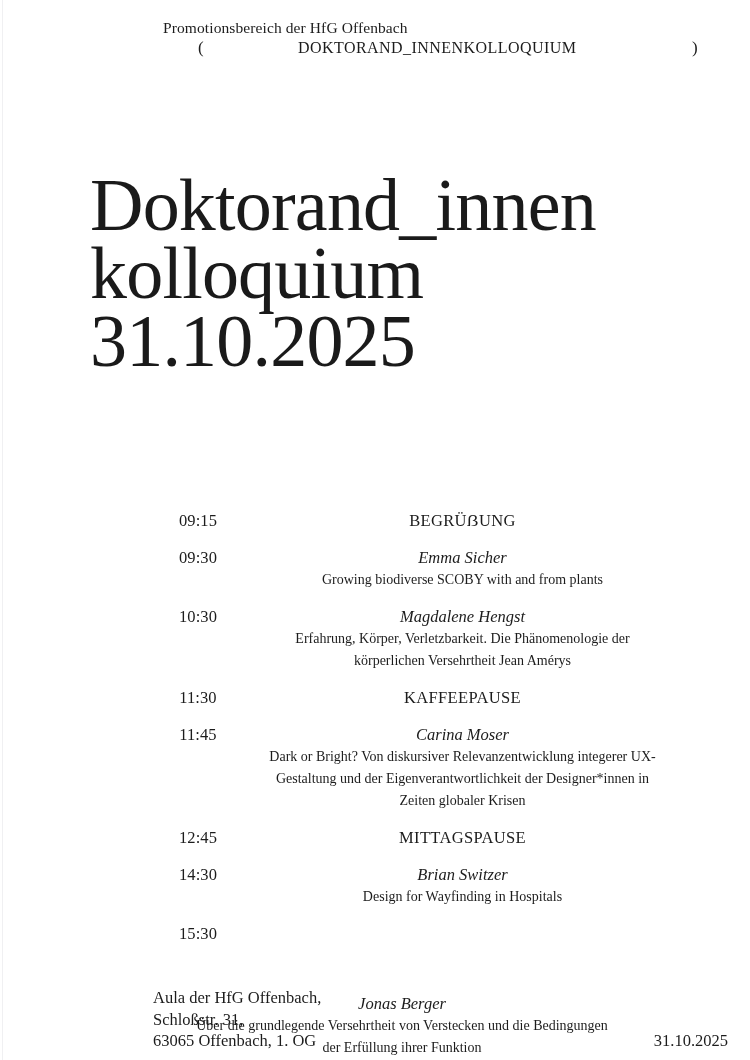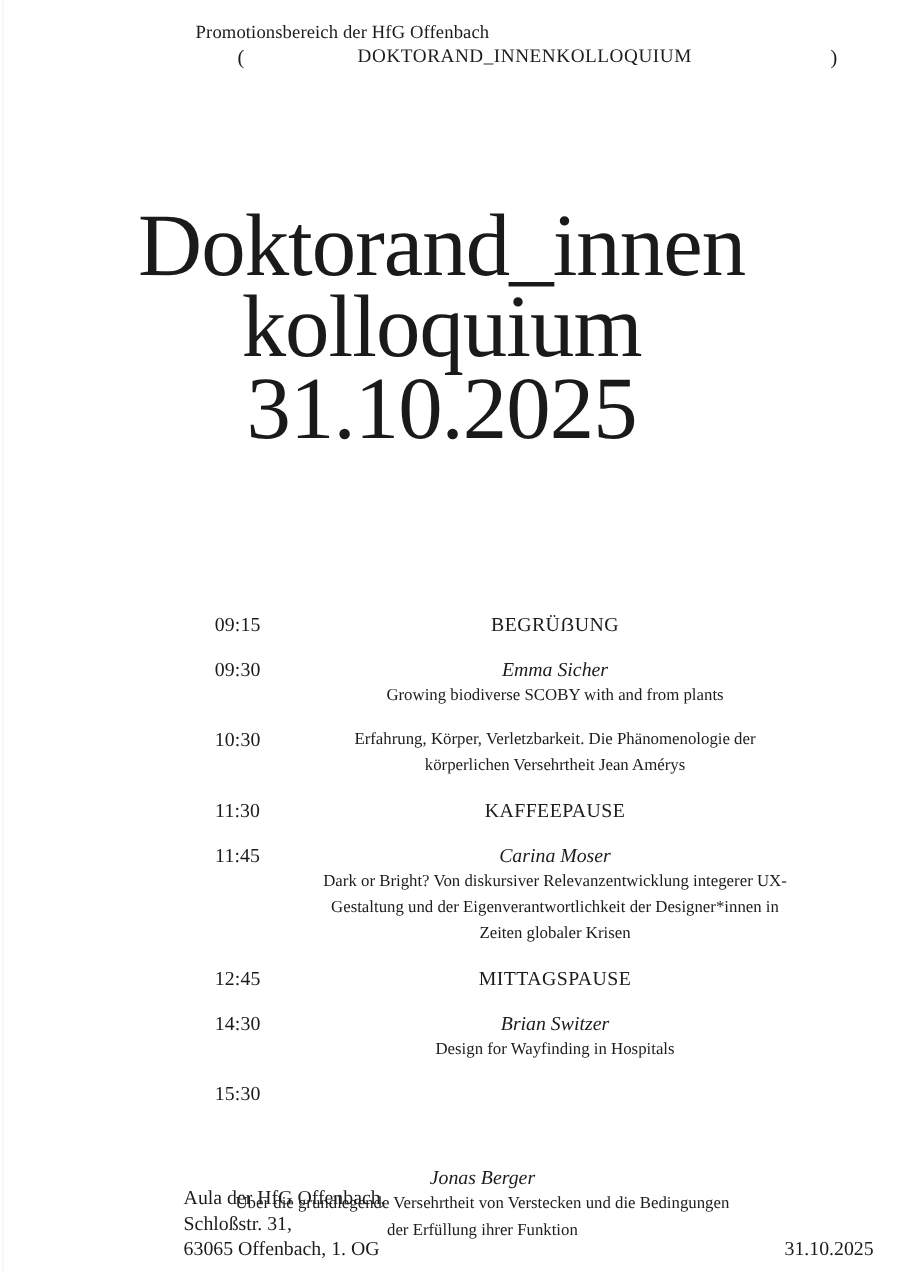--- a/index.html
+++ b/index.html
@@ -73,24 +73,23 @@
     left: 135px;
     top: 0;
     font-size: 16px;
     letter-spacing: 0.45px;
     white-space: nowrap;
   }
 
   
   .title-block {
     position: absolute;
-    left: 68px;
+    left: 90px;
     top: 171px;
     width: 600px;
-    text-align: center;
   }
   .title-line {
     font-size: 74px;
     line-height: 68px;
     letter-spacing: -0.8px;
     white-space: nowrap;
     color: #1a1a1a;
   }
 
   
@@ -192,20 +191,21 @@
       <div class="slot">
         <div class="slot-time">09:30</div>
         <div class="slot-body">
           <div class="slot-speaker">Emma Sicher</div>
           <div class="slot-title">Growing biodiverse SCOBY with and from plants</div>
         </div>
       </div>
       <div class="slot">
         <div class="slot-time">10:30</div>
         <div class="slot-body">
+          <div class="slot-speaker">Magdalene Hengst</div>
           <div class="slot-title">Erfahrung, Körper, Verletzbarkeit. Die Phänomenologie der körperlichen Versehrtheit Jean Amérys</div>
         </div>
       </div>
       <div class="slot">
         <div class="slot-time">11:30</div>
         <div class="slot-body">
           <div class="slot-label">KAFFEEPAUSE</div>
         </div>
       </div>
       <div class="slot">

